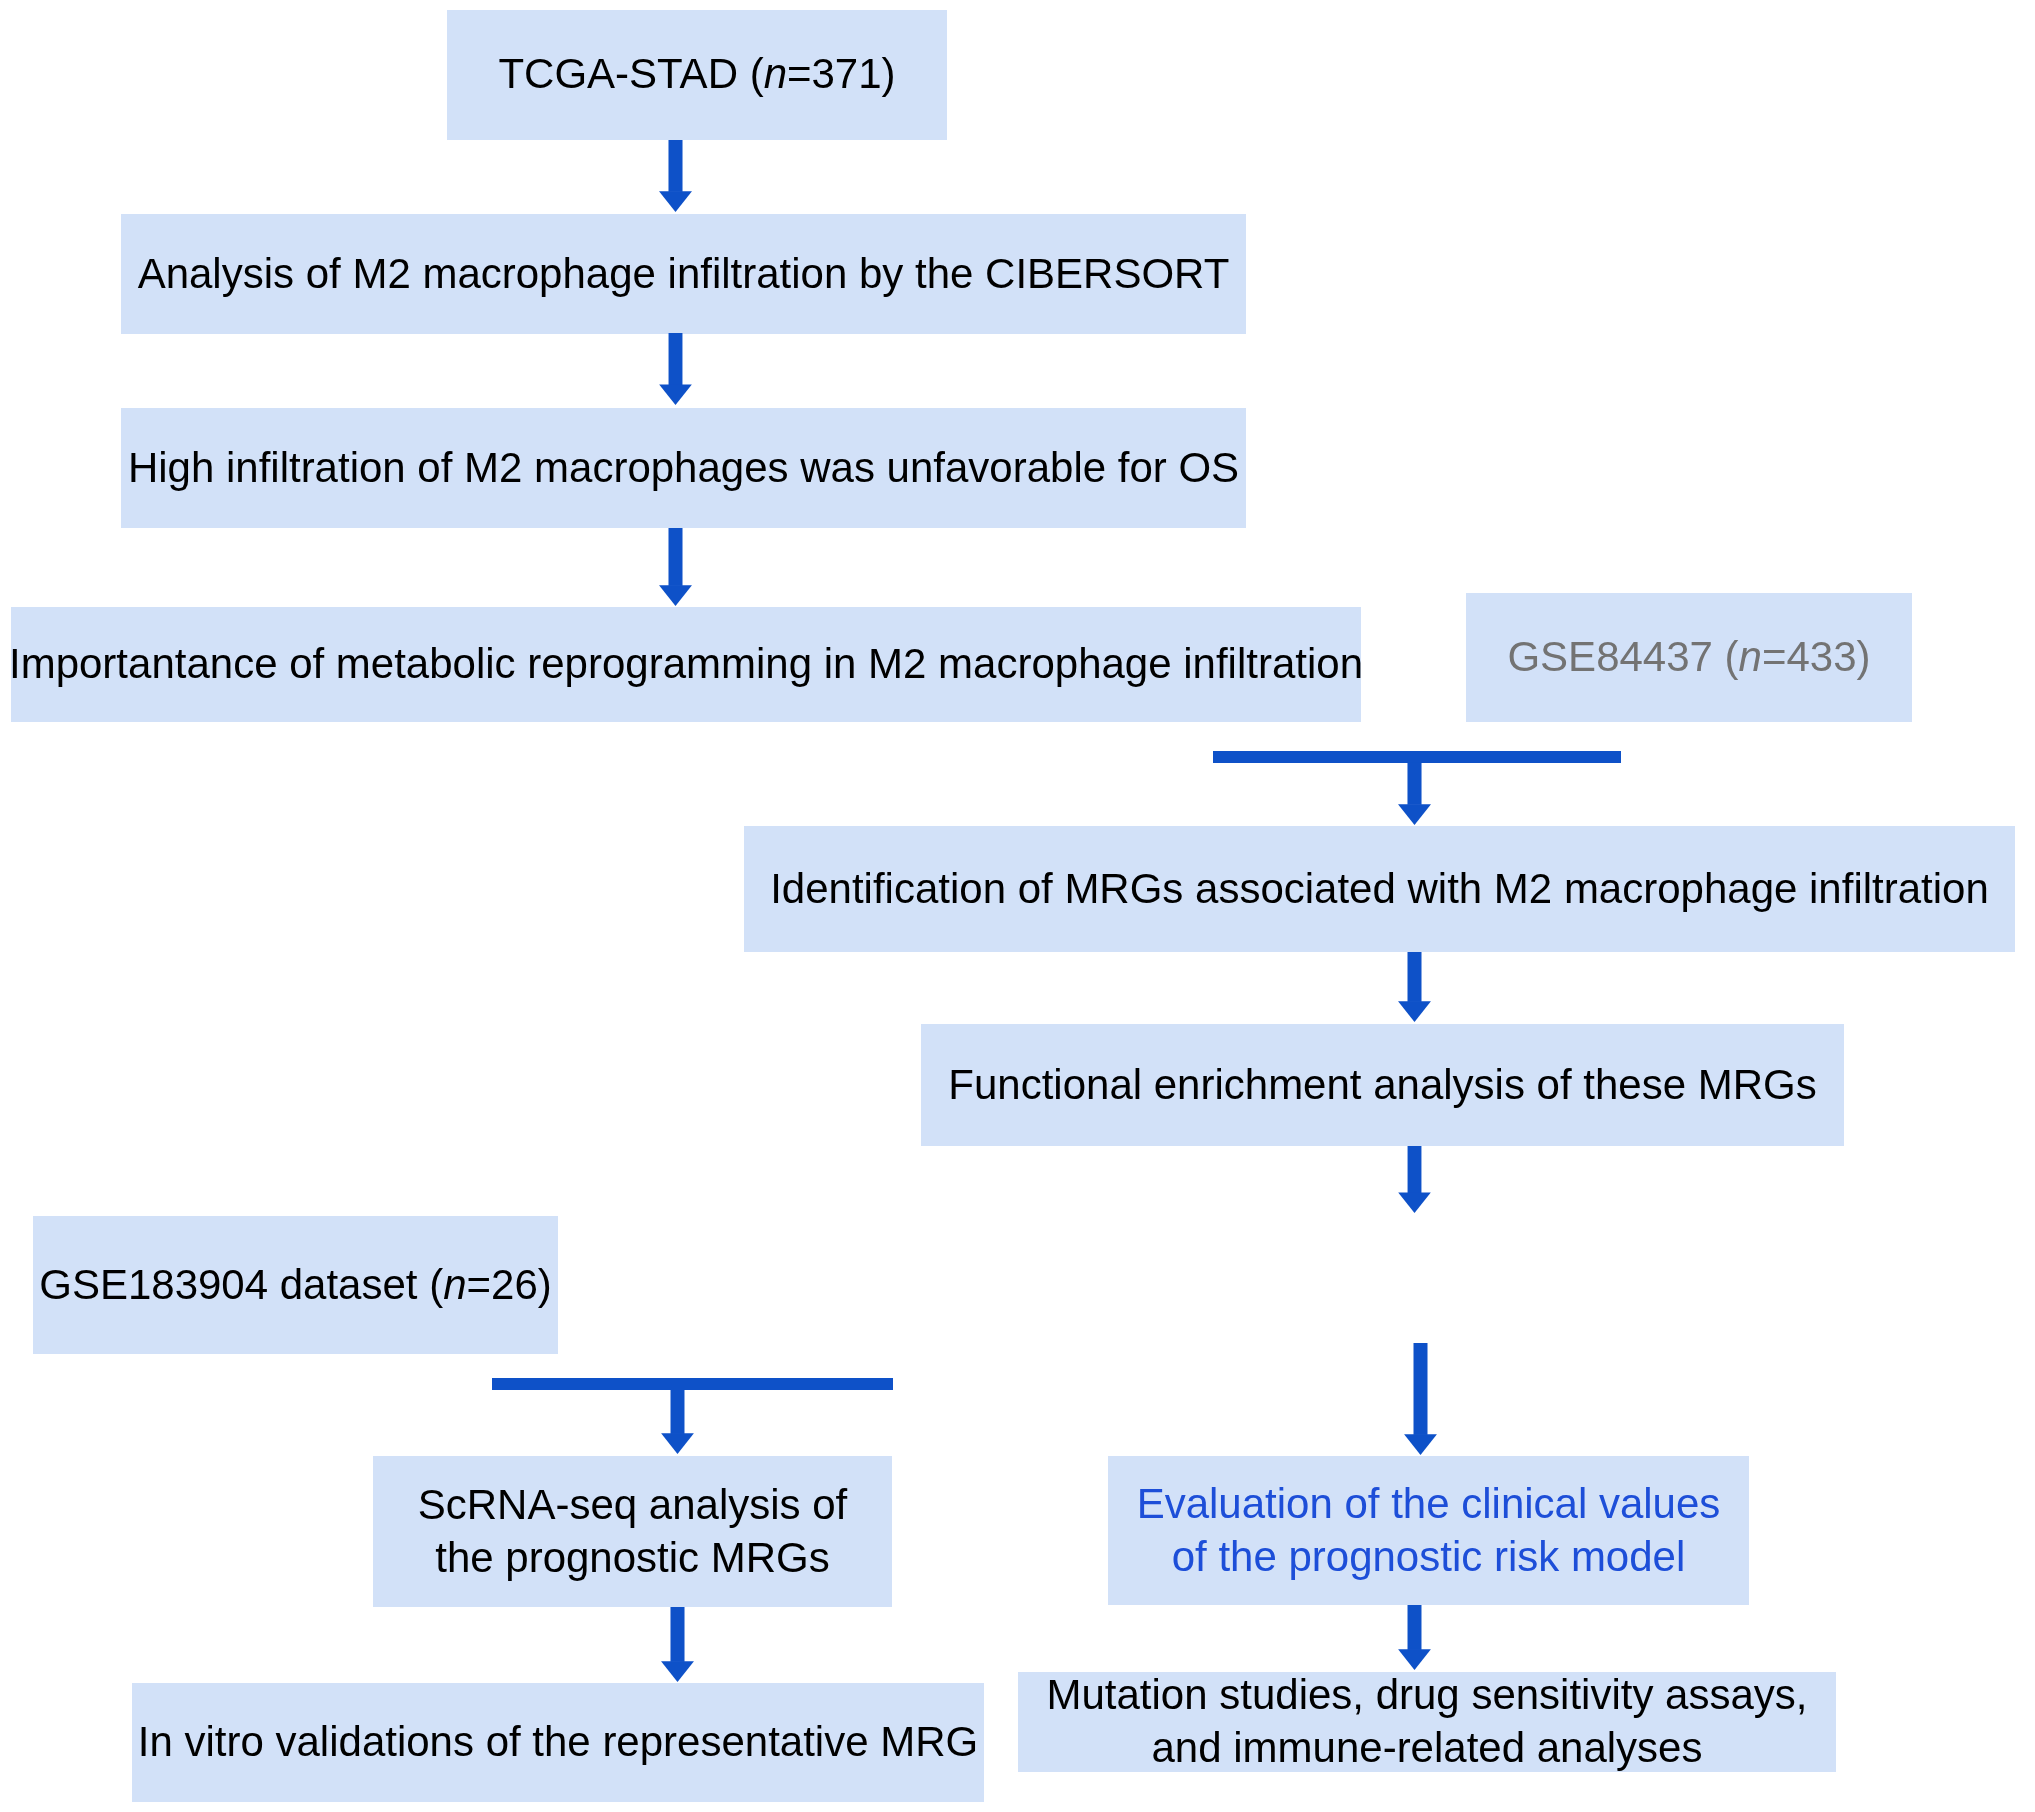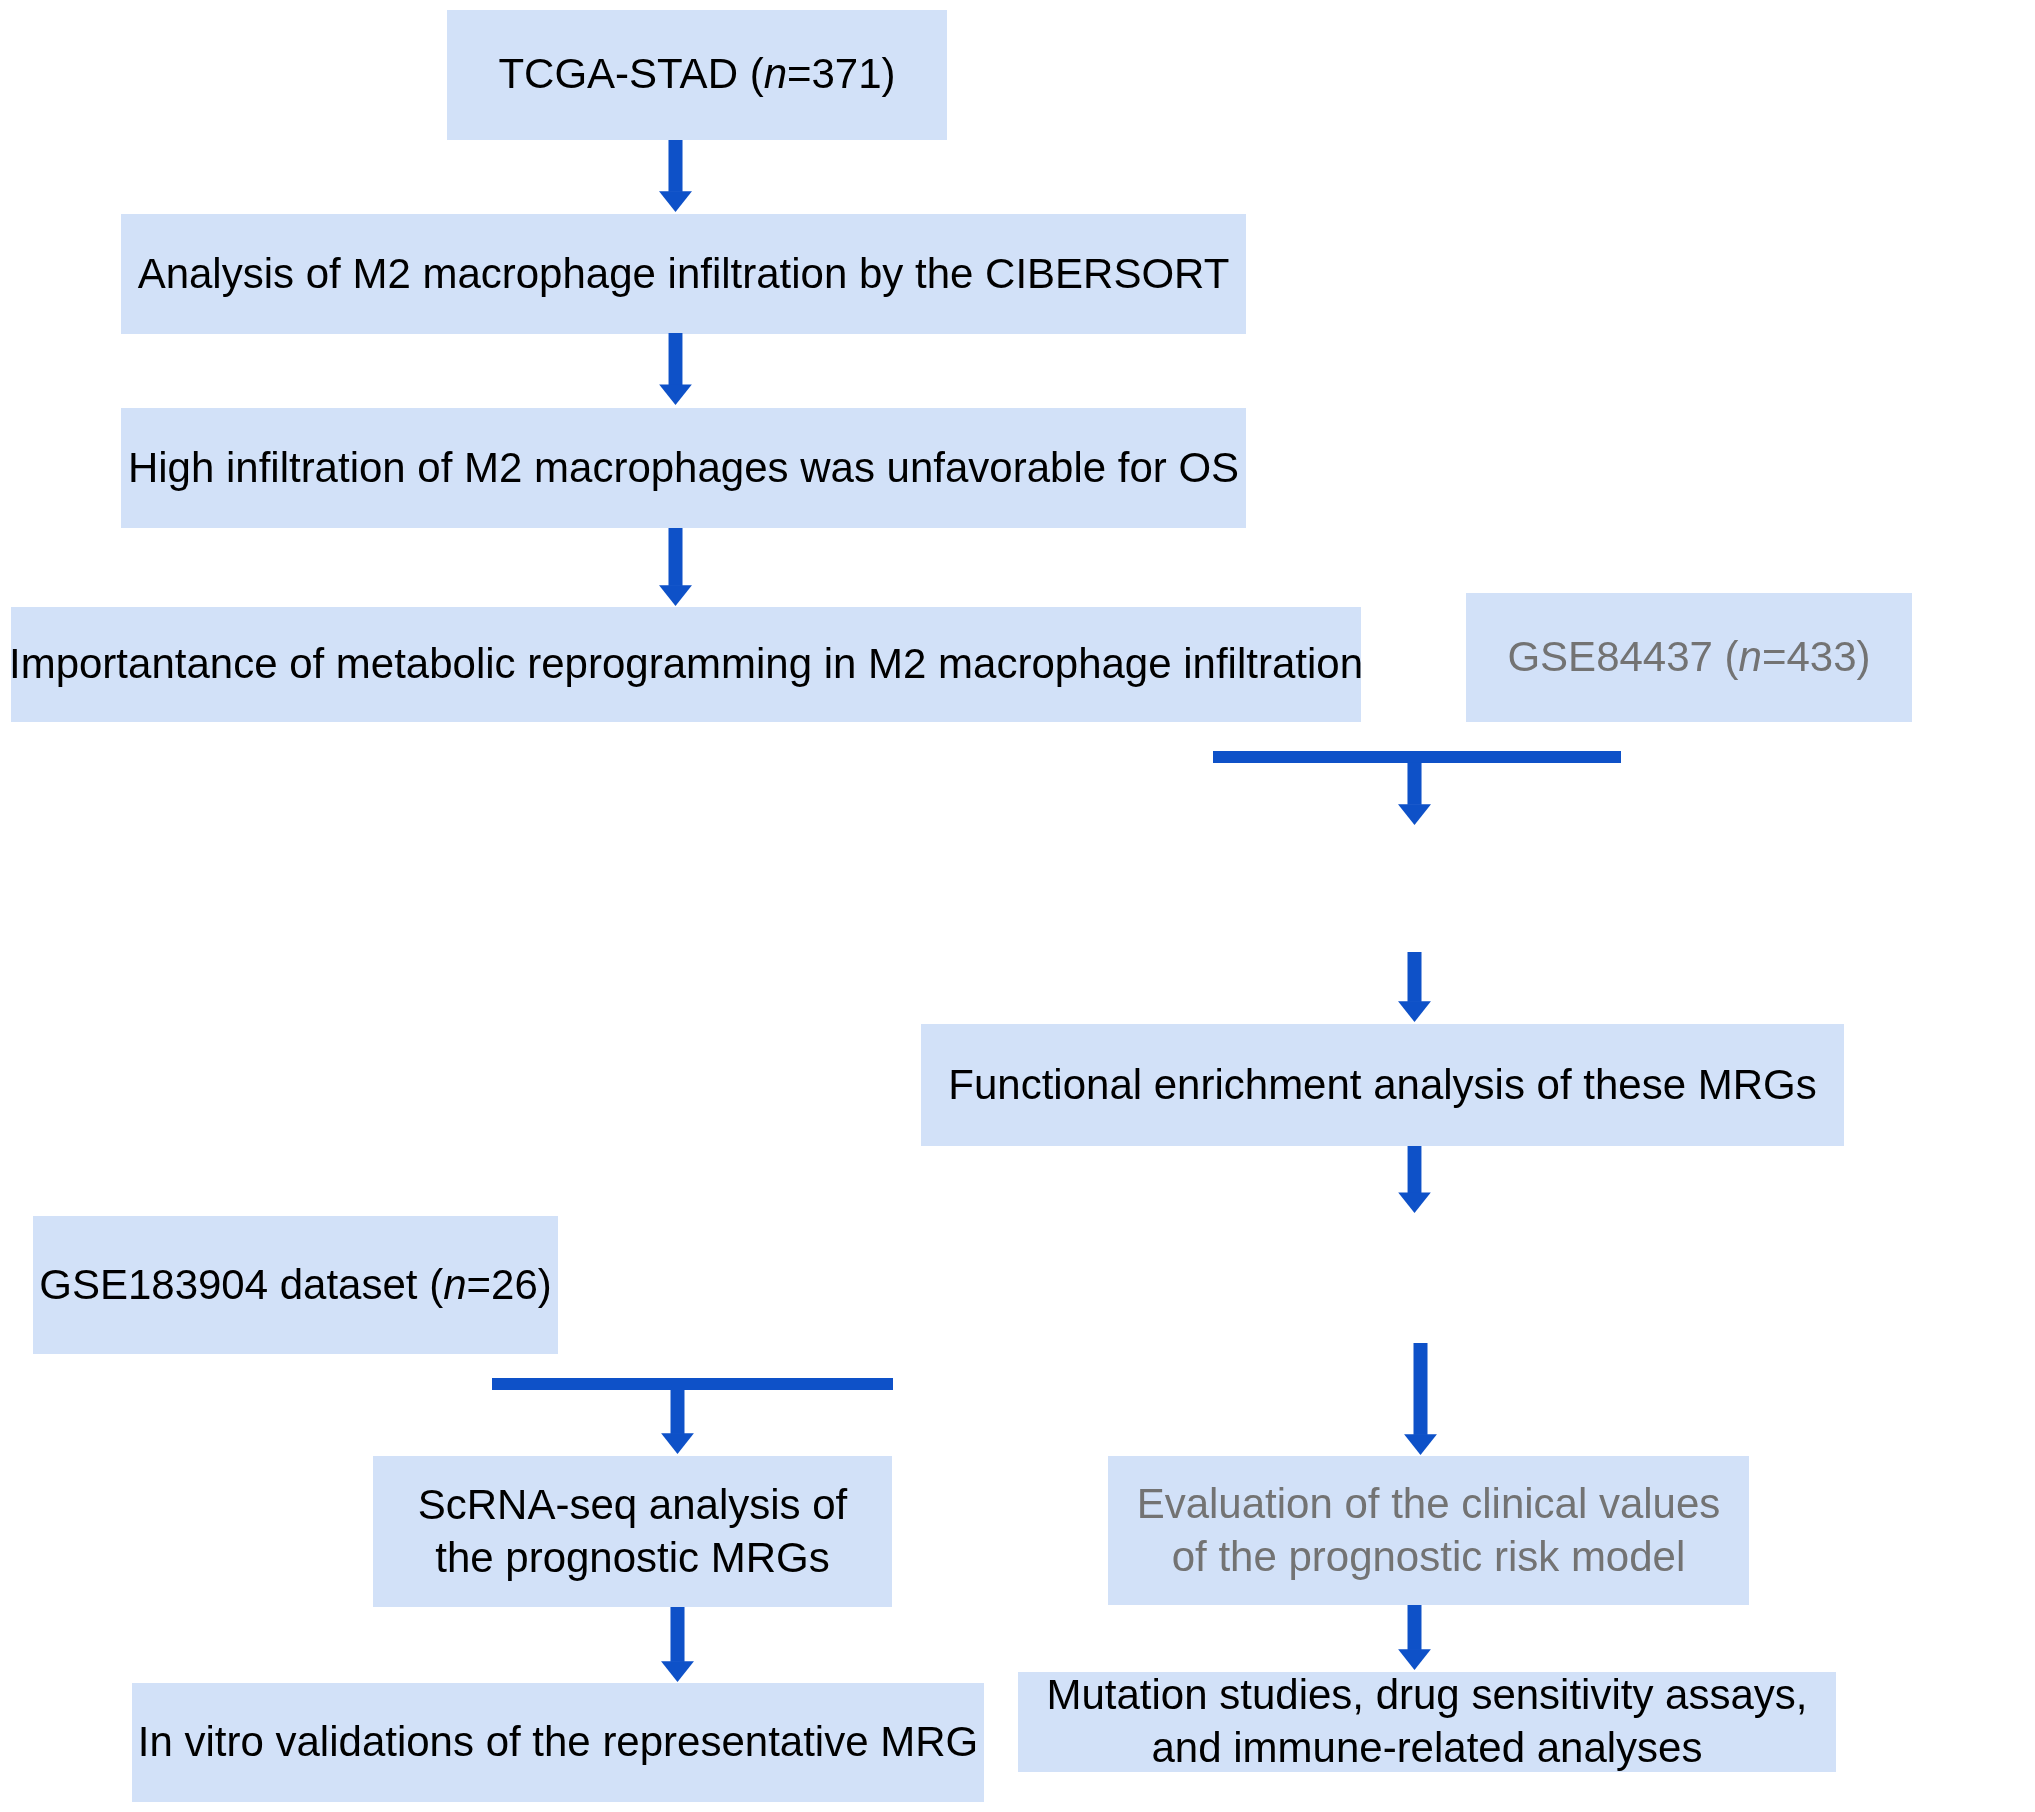--- a/index.html
+++ b/index.html
@@ -40,31 +40,34 @@
     </div>
     <div class="box" style="left: 121px; top: 408px; width: 1125px; height: 120px; background: rgb(210, 225, 248); color: rgb(0, 0, 0);">
       <div class="line"><span>High infiltration of M2 macrophages was unfavorable for OS</span></div>
     </div>
     <div class="box" style="left: 11px; top: 607px; width: 1350px; height: 115px; background: rgb(210, 225, 248); color: rgb(0, 0, 0);">
       <div class="line"><span>Importantance of metabolic reprogramming in M2 macrophage infiltration</span></div>
     </div>
     <div class="box" style="left: 1466px; top: 593px; width: 446px; height: 129px; background: rgb(210, 225, 248); color: #737373;">
       <div class="line"><span>GSE84437 (</span><em>n</em><span>=433)</span></div>
     </div>
+    <div class="box" style="left: 744px; top: 826px; width: 1271px; height: 126px; background: rgb(210, 225, 248); color: rgb(0, 0, 0);">
+      <div class="line"><span>Identification of MRGs associated with M2 macrophage infiltration</span></div>
+    </div>
     <div class="box" style="left: 921px; top: 1024px; width: 923px; height: 122px; background: rgb(210, 225, 248); color: rgb(0, 0, 0);">
       <div class="line"><span>Functional enrichment analysis of these MRGs</span></div>
     </div>
     <div class="box" style="left: 33px; top: 1216px; width: 525px; height: 138px; background: rgb(210, 225, 248); color: rgb(0, 0, 0);">
       <div class="line"><span>GSE183904 dataset (</span><em>n</em><span>=26)</span></div>
     </div>
     <div class="box" style="left: 373px; top: 1456px; width: 519px; height: 151px; background: rgb(210, 225, 248); color: rgb(0, 0, 0);">
       <div class="line"><span>ScRNA-seq analysis of</span></div>
       <div class="line"><span>the prognostic MRGs</span></div>
     </div>
-    <div class="box" style="left: 1108px; top: 1456px; width: 641px; height: 149px; background: rgb(210, 225, 248); color: #737373;">
+    <div class="box" style="left: 1108px; top: 1456px; width: 641px; height: 149px; background: rgb(210, 225, 248); color: #1d4ed8;">
       <div class="line"><span>Evaluation of the clinical values</span></div>
       <div class="line"><span>of the prognostic risk model</span></div>
     </div>
     <div class="box" style="left: 132px; top: 1683px; width: 852px; height: 119px; background: rgb(210, 225, 248); color: rgb(0, 0, 0);">
       <div class="line"><span>In vitro validations of the representative MRG</span></div>
     </div>
     <div class="box" style="left: 1018px; top: 1672px; width: 818px; height: 100px; background: rgb(210, 225, 248); color: rgb(0, 0, 0);">
       <div class="line"><span>Mutation studies, drug sensitivity assays,</span></div>
       <div class="line"><span>and immune-related analyses</span></div>
     </div>

